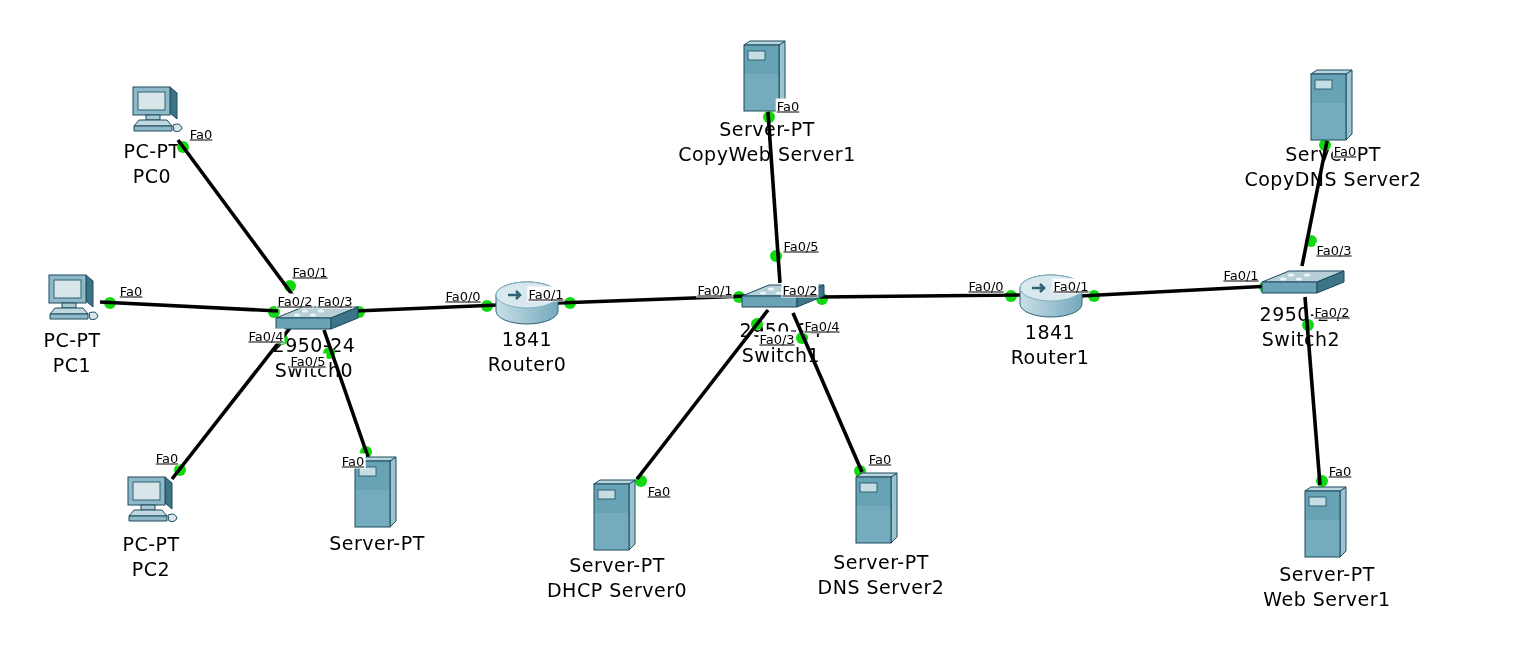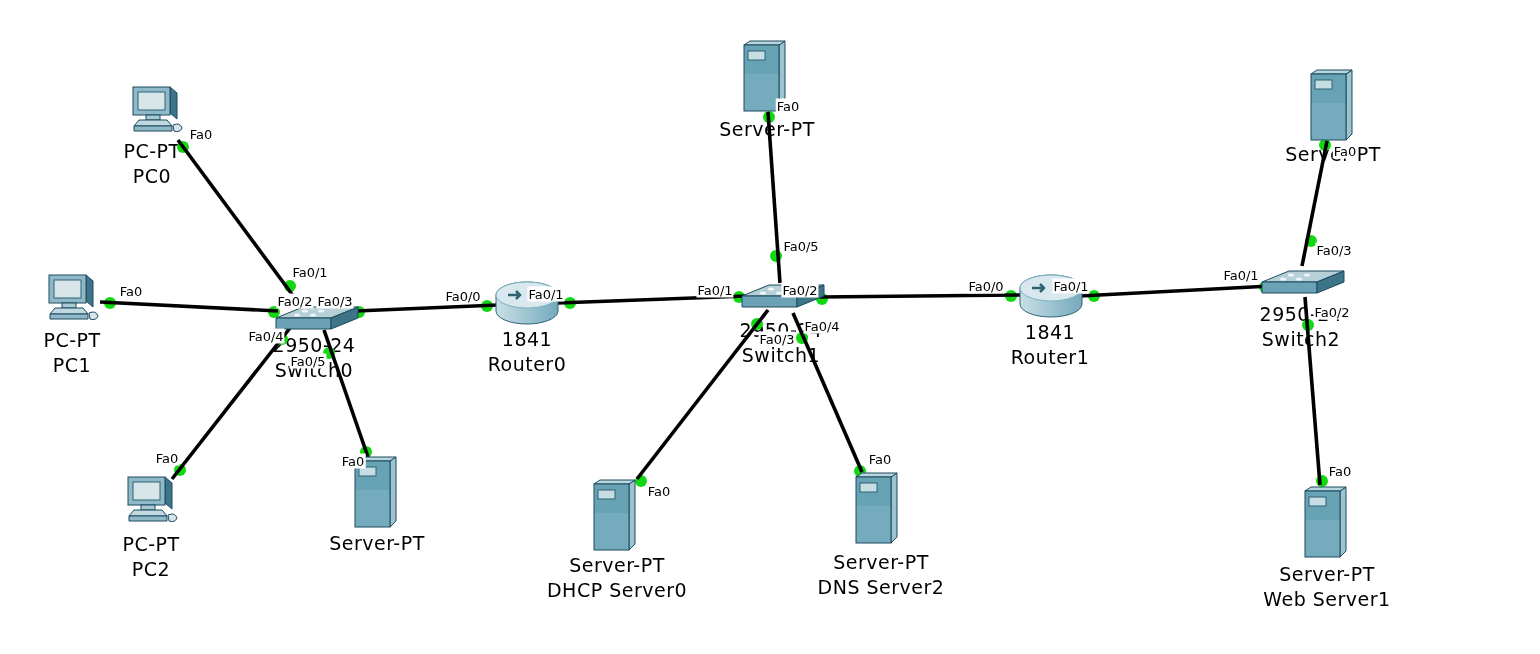--- a/index.html
+++ b/index.html
@@ -10,21 +10,21 @@
   .name-label{
     position:absolute;transform:translateX(-50%);text-align:center;
     font-size:19px;line-height:25px;letter-spacing:.5px;color:#000;
     white-space:nowrap;z-index:1;
   }
   .links-layer{position:absolute;left:0;top:0;z-index:2;}
   .device-icon{position:absolute;z-index:3;line-height:0;}
   .port-label{
     position:absolute;transform:translate(-50%,-50%);
     font-size:13px;line-height:15px;color:#000;background:#fff;
-    padding:0 1px;white-space:nowrap;z-index:4;
+    padding:0 1px;white-space:nowrap;z-index:4;text-decoration:underline;
   }
 </style>
 </head>
 <body>
 
 <div id="canvas">
     <div class="name-label" style="left: 152px; top: 139px;">
       <div>PC-PT</div>
       <div>PC0</div>
     </div>
@@ -42,20 +42,21 @@
     </div>
     <div class="name-label" style="left: 527px; top: 327px;">
       <div>1841</div>
       <div>Router0</div>
     </div>
     <div class="name-label" style="left: 377px; top: 531px;">
       <div>Server-PT</div>
     </div>
     <div class="name-label" style="left: 767px; top: 117px;">
       <div>Server-PT</div>
+      <div>CopyWeb Server1</div>
     </div>
     <div class="name-label" style="left: 781px; top: 318px;">
       <div>2950-24</div>
       <div>Switch1</div>
     </div>
     <div class="name-label" style="left: 617px; top: 553px;">
       <div>Server-PT</div>
       <div>DHCP Server0</div>
     </div>
     <div class="name-label" style="left: 881px; top: 550px;">
@@ -65,20 +66,21 @@
     <div class="name-label" style="left: 1050px; top: 320px;">
       <div>1841</div>
       <div>Router1</div>
     </div>
     <div class="name-label" style="left: 1301px; top: 302px;">
       <div>2950-24</div>
       <div>Switch2</div>
     </div>
     <div class="name-label" style="left: 1333px; top: 142px;">
       <div>Server-PT</div>
+      <div>CopyDNS Server2</div>
     </div>
     <div class="name-label" style="left: 1327px; top: 562px;">
       <div>Server-PT</div>
       <div>Web Server1</div>
     </div>
     <svg class="links-layer" width="1540" height="654" viewBox="0 0 1540 654">
       <circle cx="183" cy="147" r="6" fill="#12d812"></circle>
       <circle cx="110" cy="303" r="6" fill="#12d812"></circle>
       <circle cx="180" cy="470" r="6" fill="#12d812"></circle>
       <circle cx="290" cy="286" r="6" fill="#12d812"></circle>

